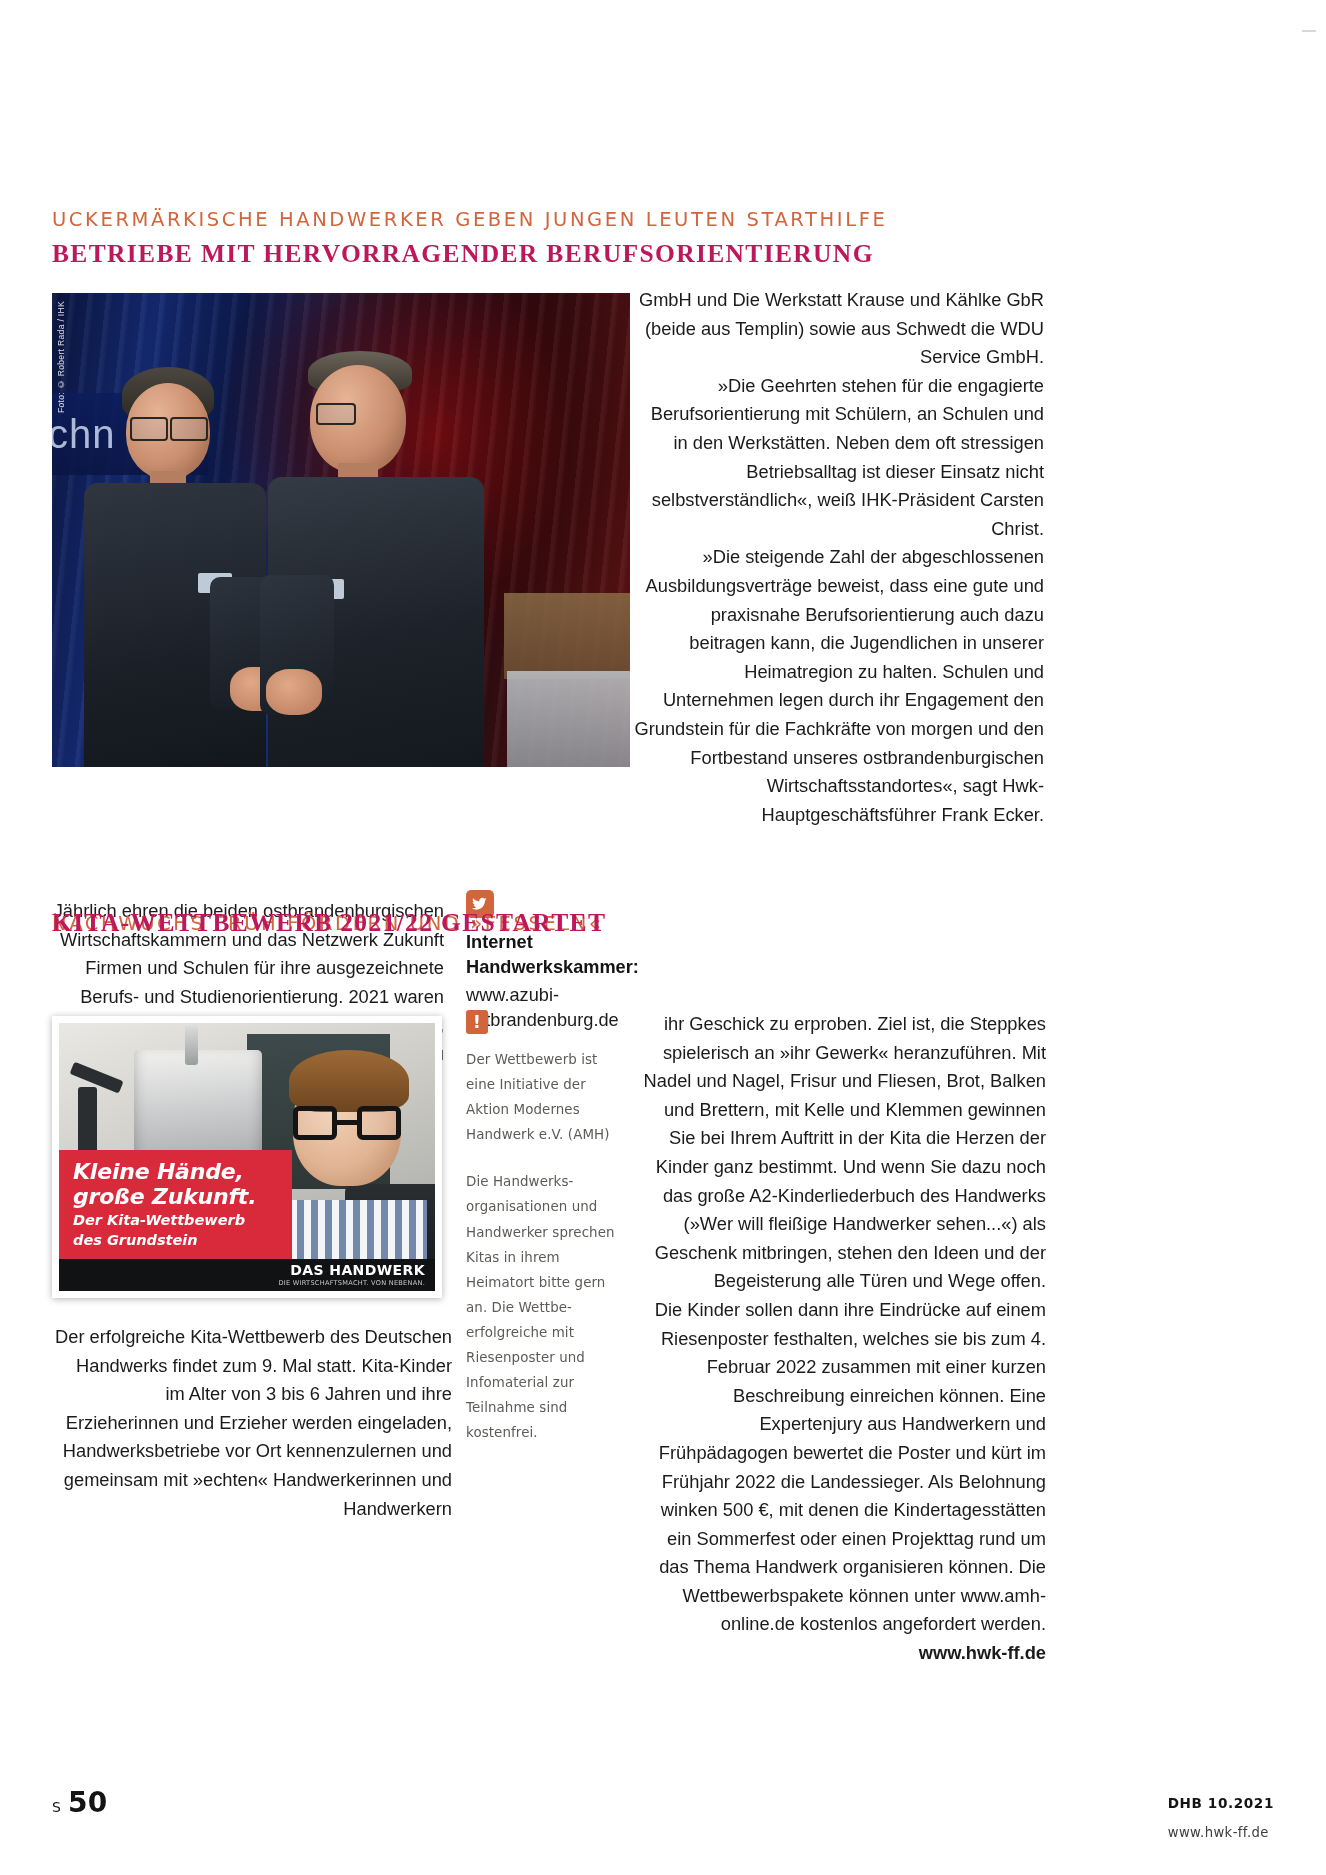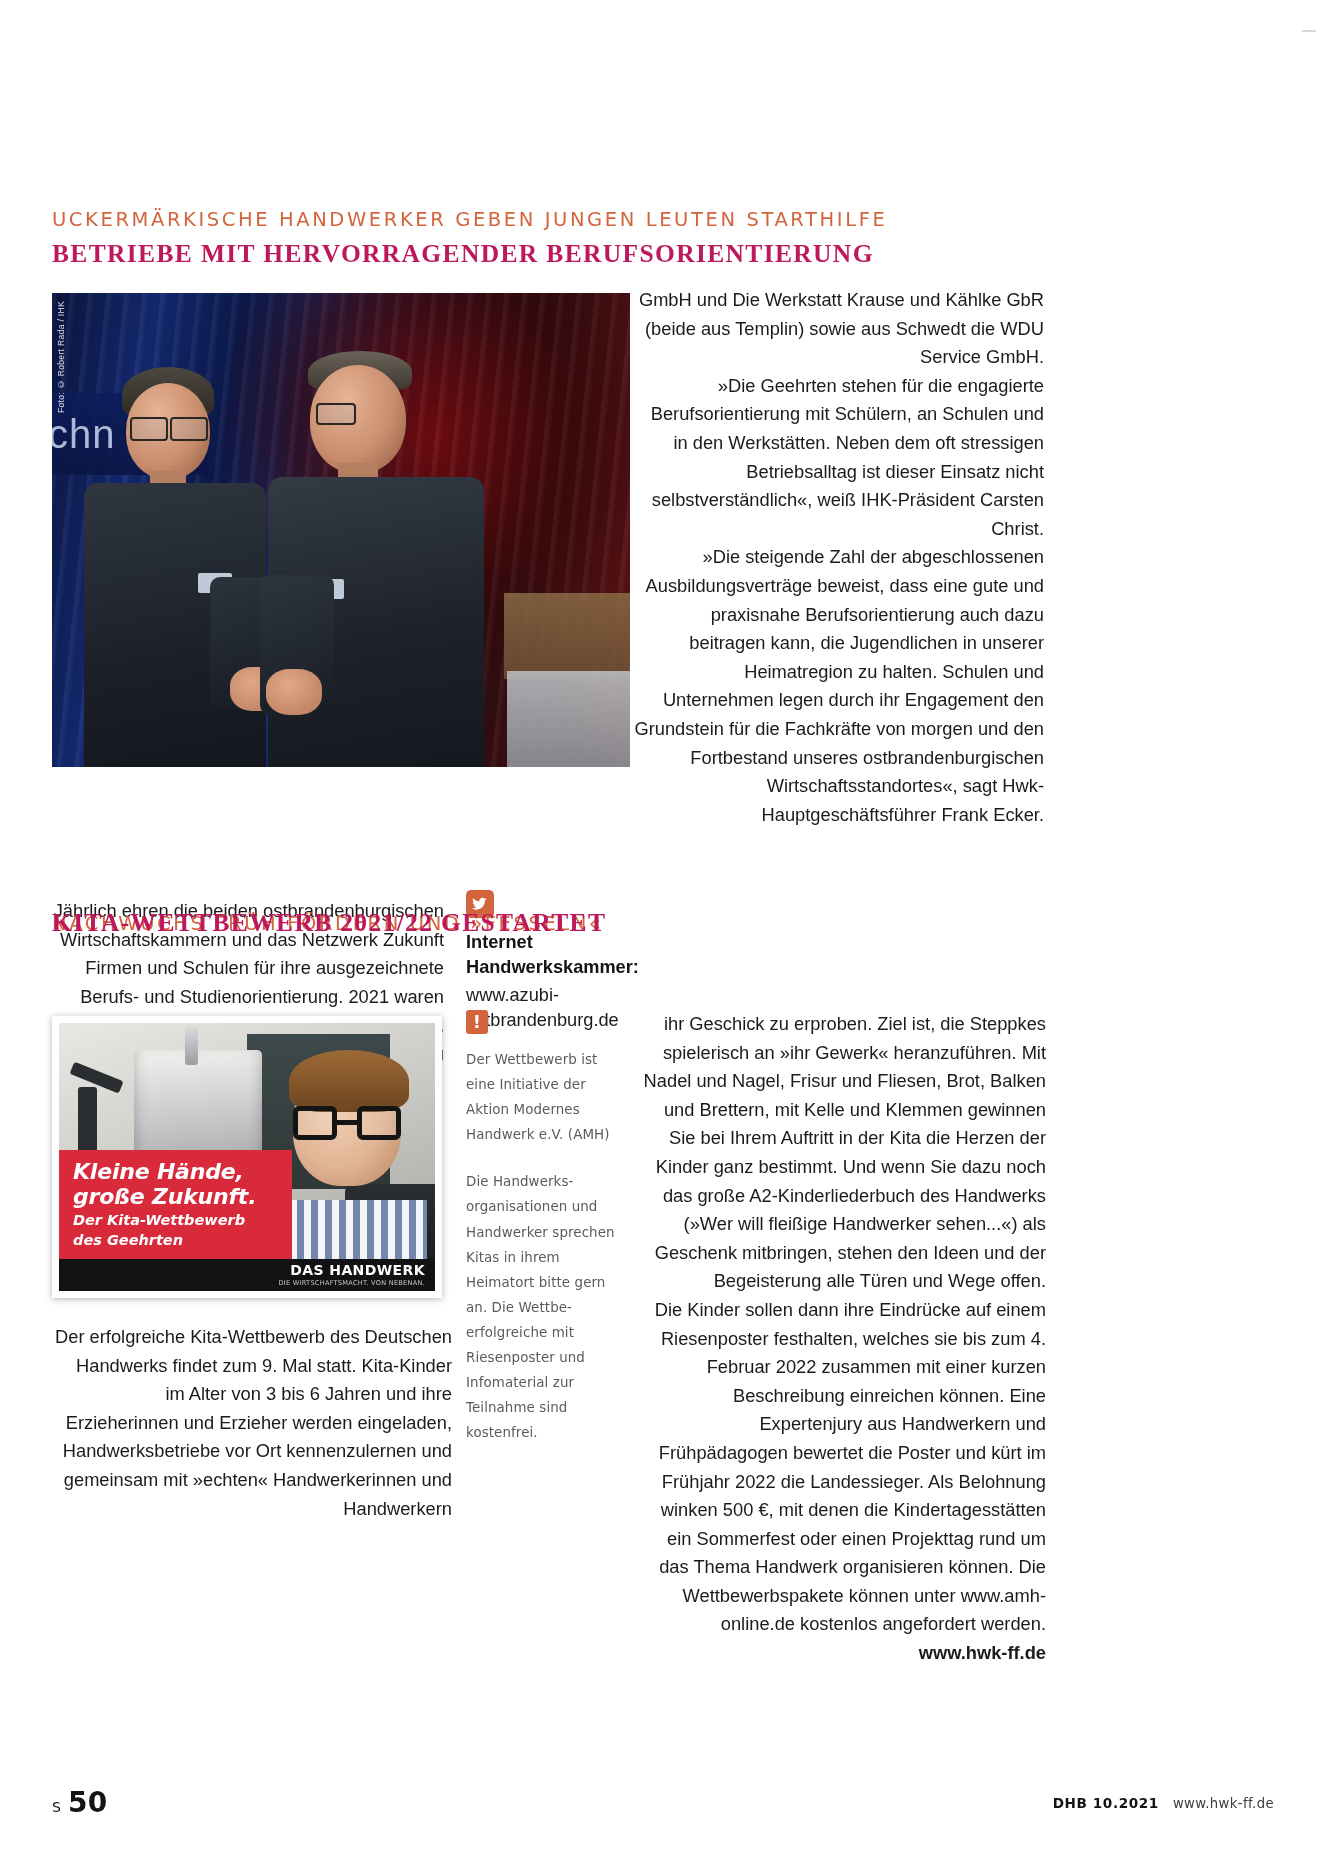--- a/index.html
+++ b/index.html
@@ -512,20 +512,21 @@
     color: #141414;
     letter-spacing: .5px;
   }
   #footer-right {
     position: absolute;
     right: 52px;
     top: 1795px;
     display: flex;
     align-items: baseline;
     gap: 14px;
+    flex-direction: column;
   }
   #footer-right .pub {
     font-family: "DejaVu Sans", sans-serif;
     font-size: 13.6px;
     font-weight: 700;
     color: #141414;
     letter-spacing: .6px;
   }
   #footer-right .web {
     font-family: "DejaVu Sans", sans-serif;
@@ -619,21 +620,21 @@
       <div class="boy-glasses">
         <i class="l"></i>
           <b></b>
           <i class="r"></i>
       </div>
 
       <div class="redband">
         <div class="l1">Kleine Hände,</div>
         <div class="l1">große Zukunft.</div>
         <div class="l2">Der Kita-Wettbewerb</div>
-        <div class="l2">des Geehrten</div>
+        <div class="l2">des Grundstein</div>
       </div>
 
       <div class="blackband">
         <div class="logo-dh">
           <div class="dh1">DAS HANDWERK</div>
           <div class="dh2">DIE WIRTSCHAFTSMACHT. VON NEBENAN.</div>
         </div>
       </div>
     </div>
   </div>

